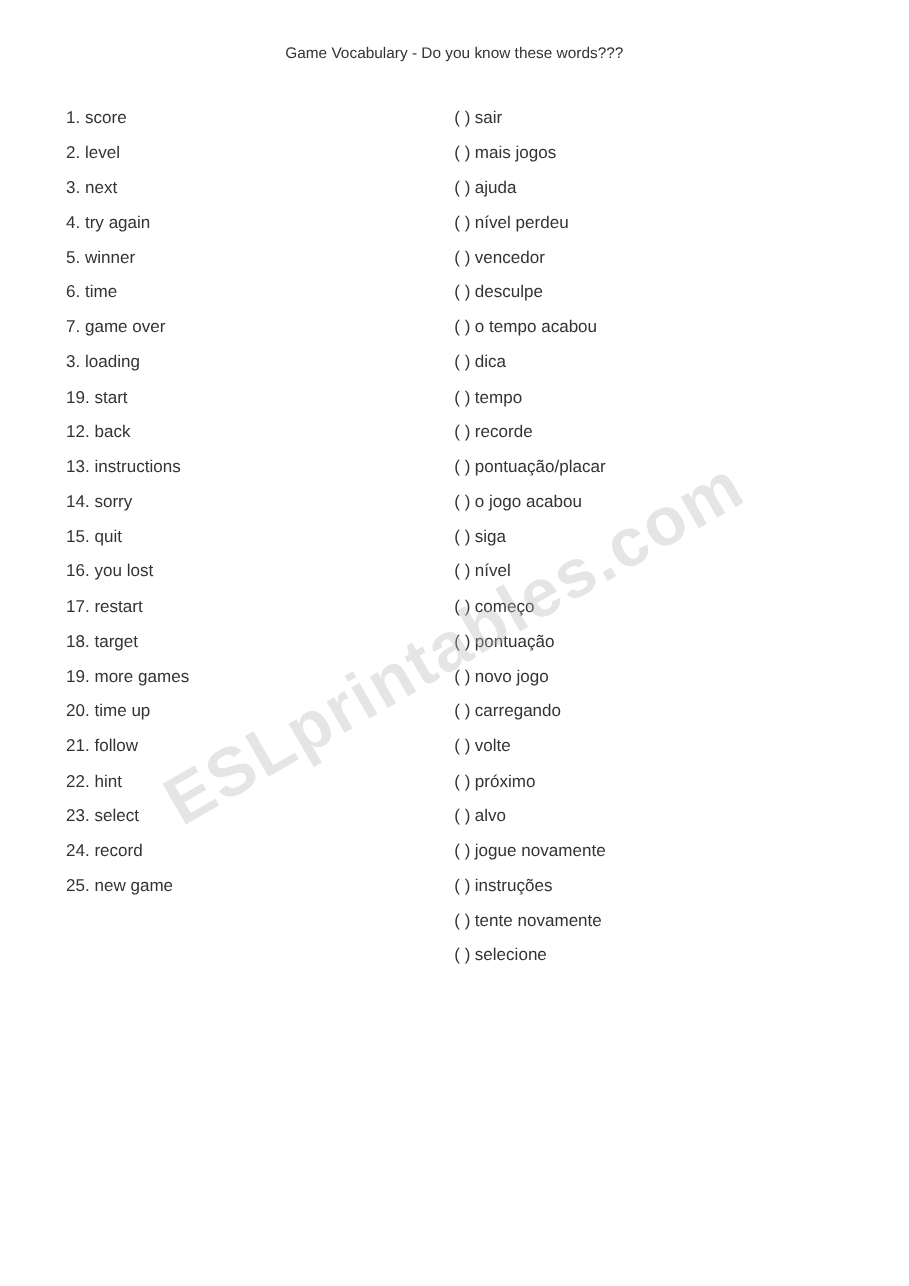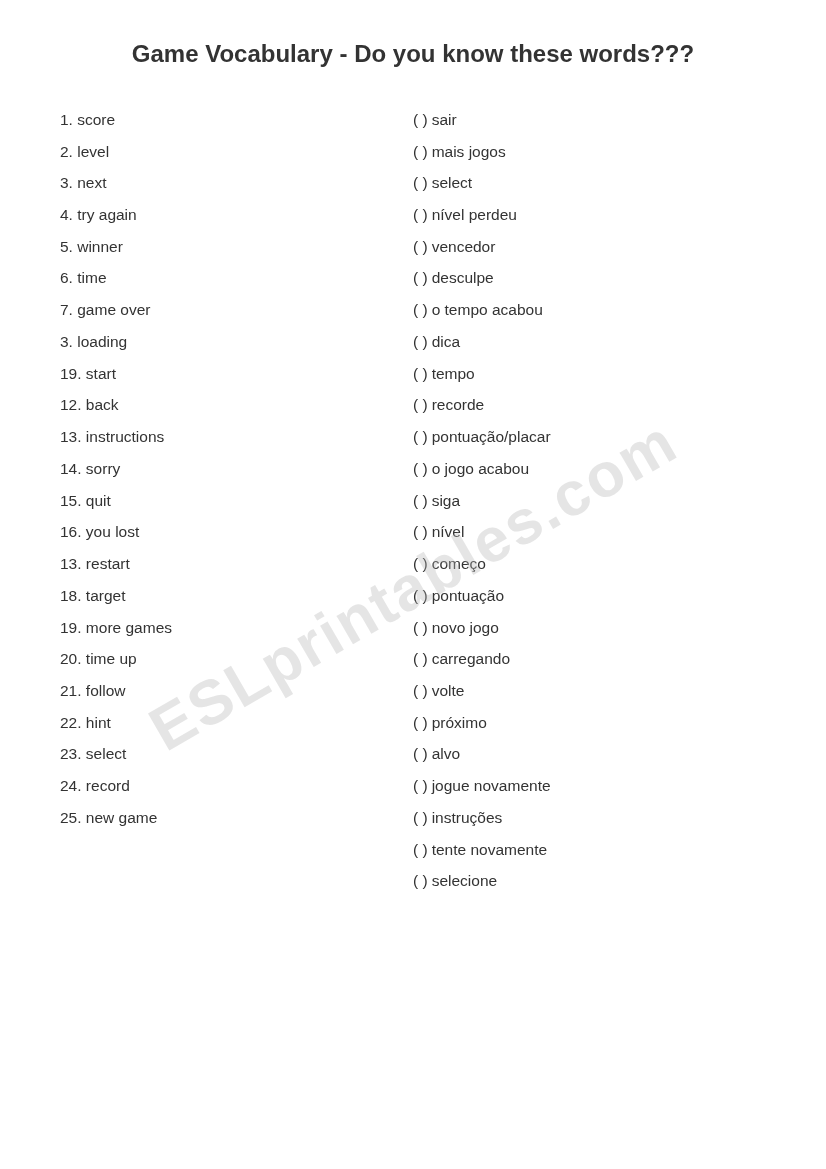--- a/index.html
+++ b/index.html
@@ -20,22 +20,22 @@
     .page {
       width: 826px;
       min-height: 1169px;
       background: #ffffff;
       padding: 40px 60px;
       position: relative;
     }
 
     .title {
       text-align: center;
-      font-size: 24px;
-      font-weight: bold;
+      font-size: 14px;
+      font-weight: normal;
       margin-bottom: 36px;
       color: #333;
     }
 
     .content {
       display: flex;
       flex-direction: row;
       gap: 0;
       width: 100%;
     }
@@ -104,42 +104,42 @@
         <div class="list-item">5.  winner</div>
         <div class="list-item">6.  time</div>
         <div class="list-item">7.  game over</div>
         <div class="list-item">3.  loading</div>
         <div class="list-item">19.  start</div>
         <div class="list-item">12.  back</div>
         <div class="list-item">13.  instructions</div>
         <div class="list-item">14.  sorry</div>
         <div class="list-item">15.  quit</div>
         <div class="list-item">16.  you lost</div>
-        <div class="list-item">13.  restart</div>
+        <div class="list-item">17.  restart</div>
         <div class="list-item">18.  target</div>
         <div class="list-item">19.  more games</div>
         <div class="list-item">20.  time up</div>
         <div class="list-item">21.  follow</div>
         <div class="list-item">22.  hint</div>
         <div class="list-item">23.  select</div>
         <div class="list-item">24.  record</div>
         <div class="list-item">25.  new game</div>
       </div>
     <div class="right-column" id="right-col">
         <div class="match-item">
           <span class="parens">(    ) </span>
           <span>sair</span>
         </div>
         <div class="match-item">
           <span class="parens">(    ) </span>
           <span>mais jogos</span>
         </div>
         <div class="match-item">
           <span class="parens">(    ) </span>
-          <span>select</span>
+          <span>ajuda</span>
         </div>
         <div class="match-item">
           <span class="parens">(    ) </span>
           <span>nível perdeu</span>
         </div>
         <div class="match-item">
           <span class="parens">(    ) </span>
           <span>vencedor</span>
         </div>
         <div class="match-item">

